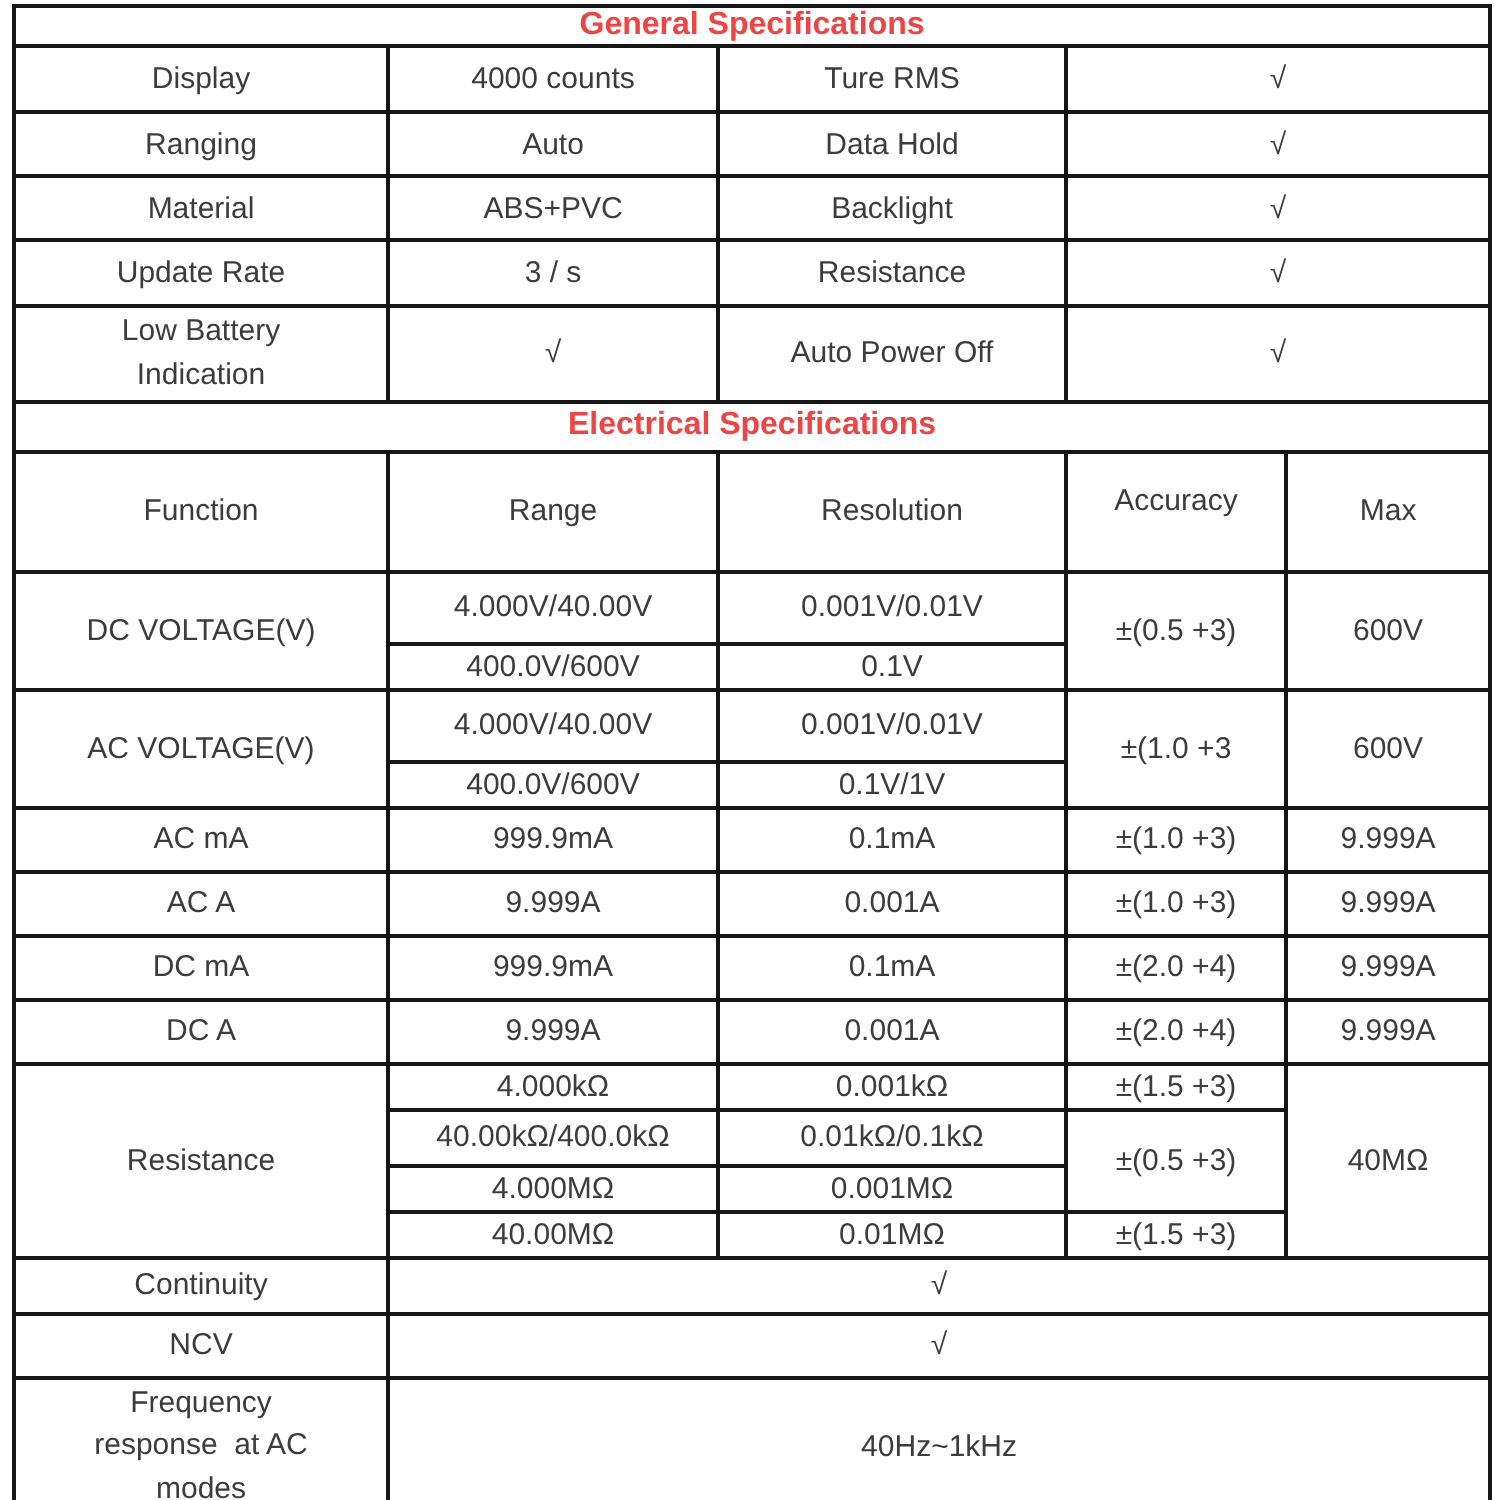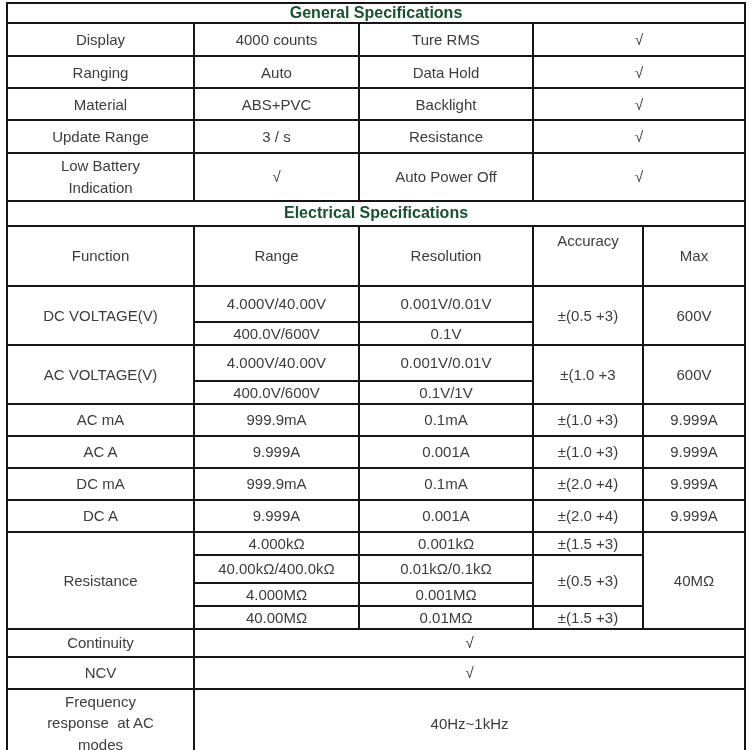--- a/index.html
+++ b/index.html
@@ -25,27 +25,27 @@
   td {
     border: 2px solid #161616;
     text-align: center;
     vertical-align: middle;
     font-size: 15px;
     color: #3c3c3c;
     padding: 1px 3px;
     overflow: hidden;
   }
   td.section-title {
-    color: #14532d;
+    color: #ef4444;
     font-weight: bold;
     font-size: 16px;
     padding: 0;
   }
   td.pre { white-space: pre; line-height: 1.45; }
-  td.acc-header { vertical-align: top; padding-top: 5px; margin-top: 16px; }
+  td.acc-header { vertical-align: top; padding-top: 15px; margin-top: 16px; }
   
   tr.h19 { height: 19px; }
   tr.h23 { height: 23px; }
   tr.h24 { height: 32px; }
   tr.h25 { height: 25px; }
   tr.h30 { height: 28px; }
   tr.h33 { height: 33px; }
   tr.h36 { height: 36px; }
   tr.h40 { height: 28px; }
   tr.h48 { height: 60px; }
@@ -80,21 +80,21 @@
       <td>Data Hold</td>
       <td colspan="2">√</td>
     </tr>
     <tr class="h24">
       <td>Material</td>
       <td>ABS+PVC</td>
       <td>Backlight</td>
       <td colspan="2">√</td>
     </tr>
     <tr class="h33">
-      <td>Update Range</td>
+      <td>Update Rate</td>
       <td>3 / s</td>
       <td>Resistance</td>
       <td colspan="2">√</td>
     </tr>
     <tr class="h49">
       <td class="pre">Low Battery
 Indication</td>
       <td>√</td>
       <td>Auto Power Off</td>
       <td colspan="2">√</td>

